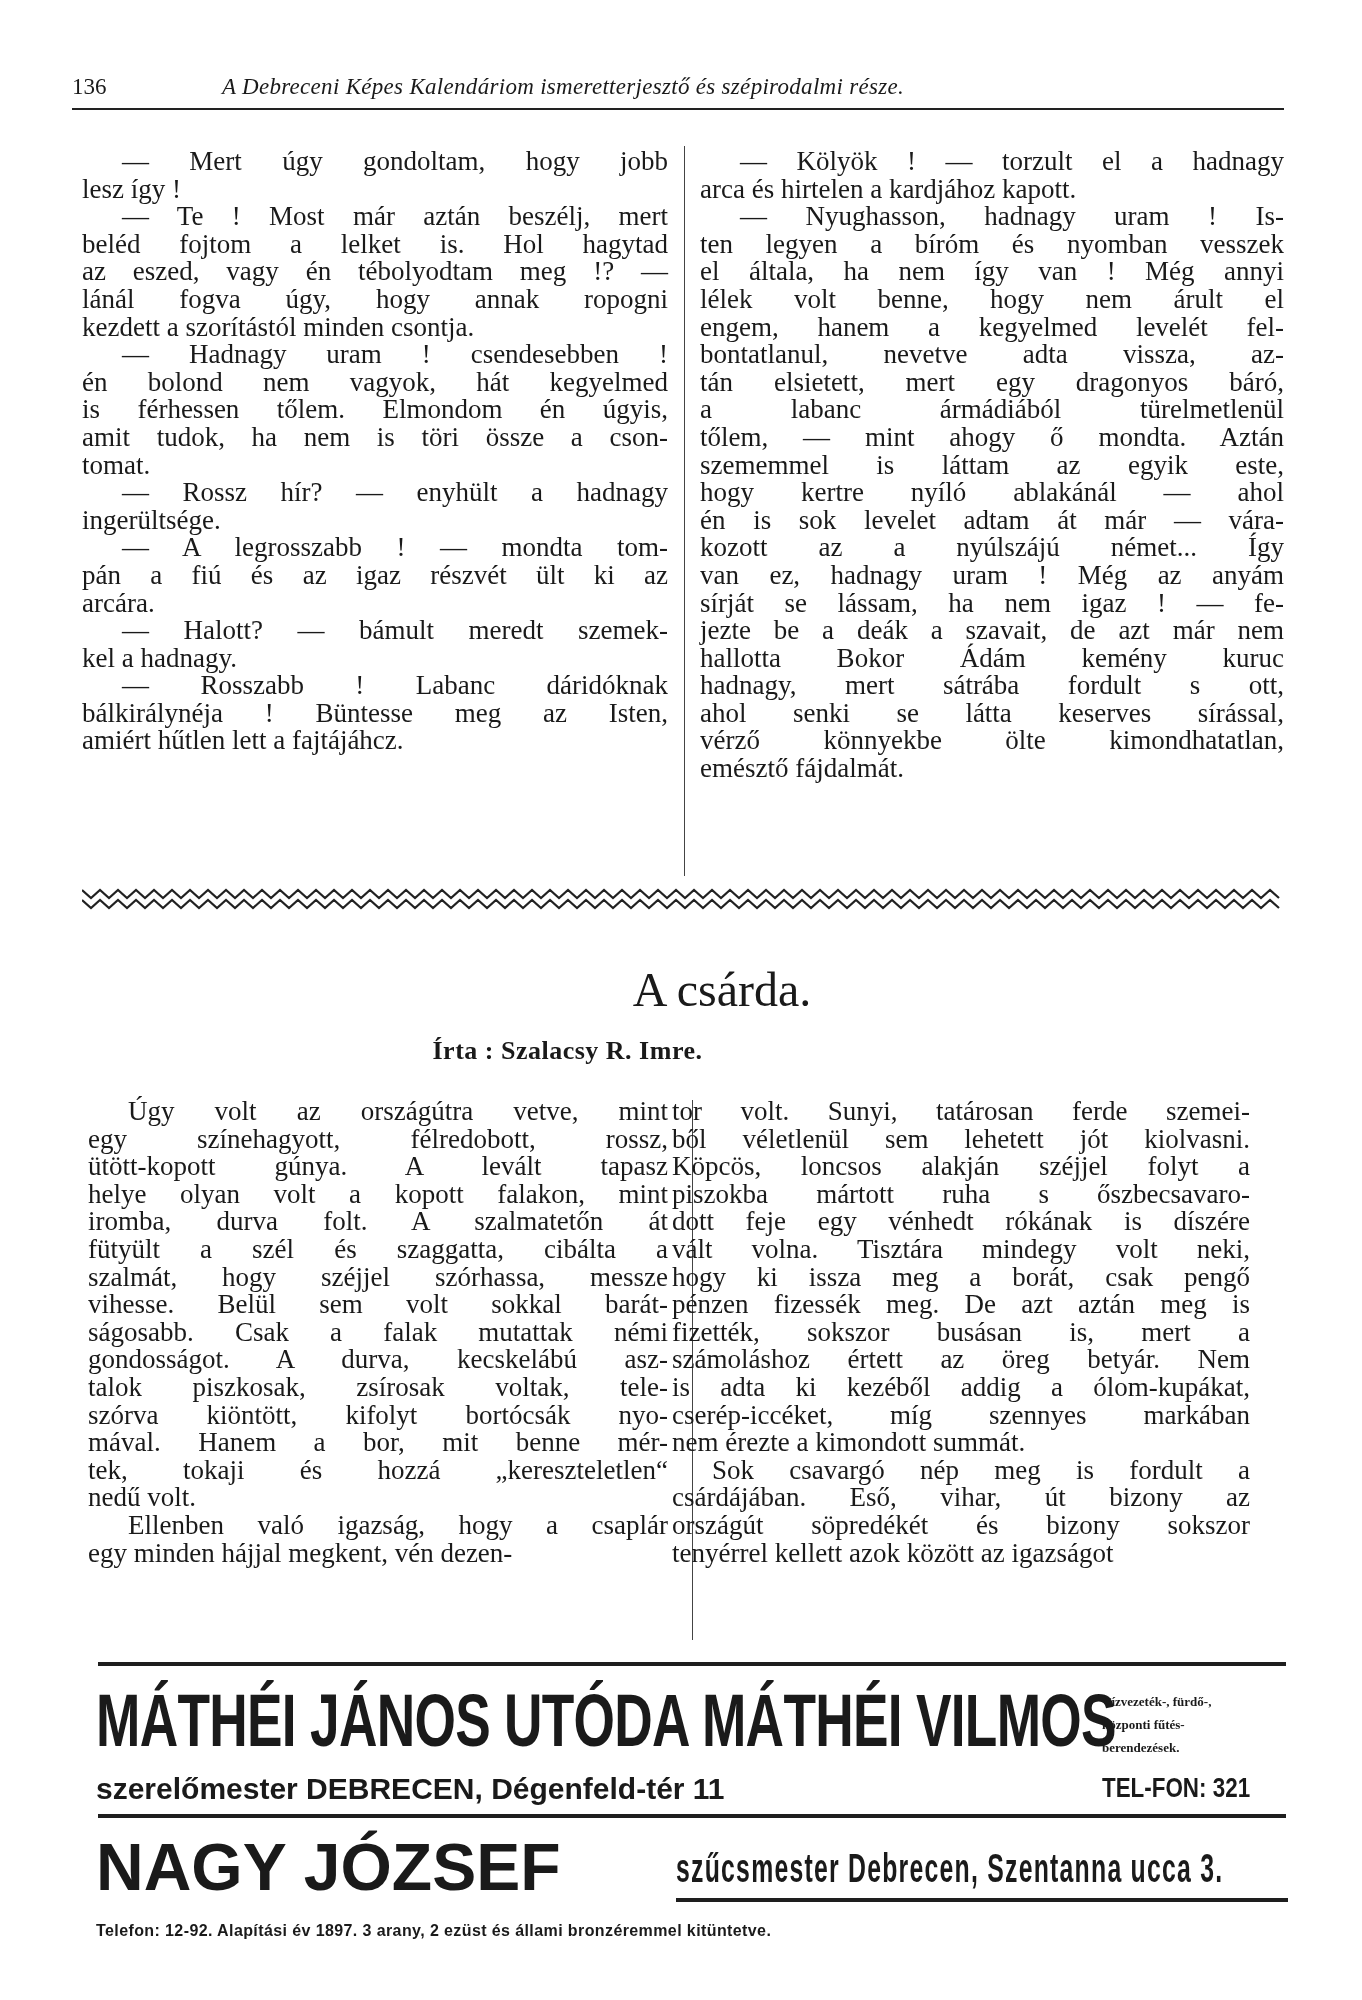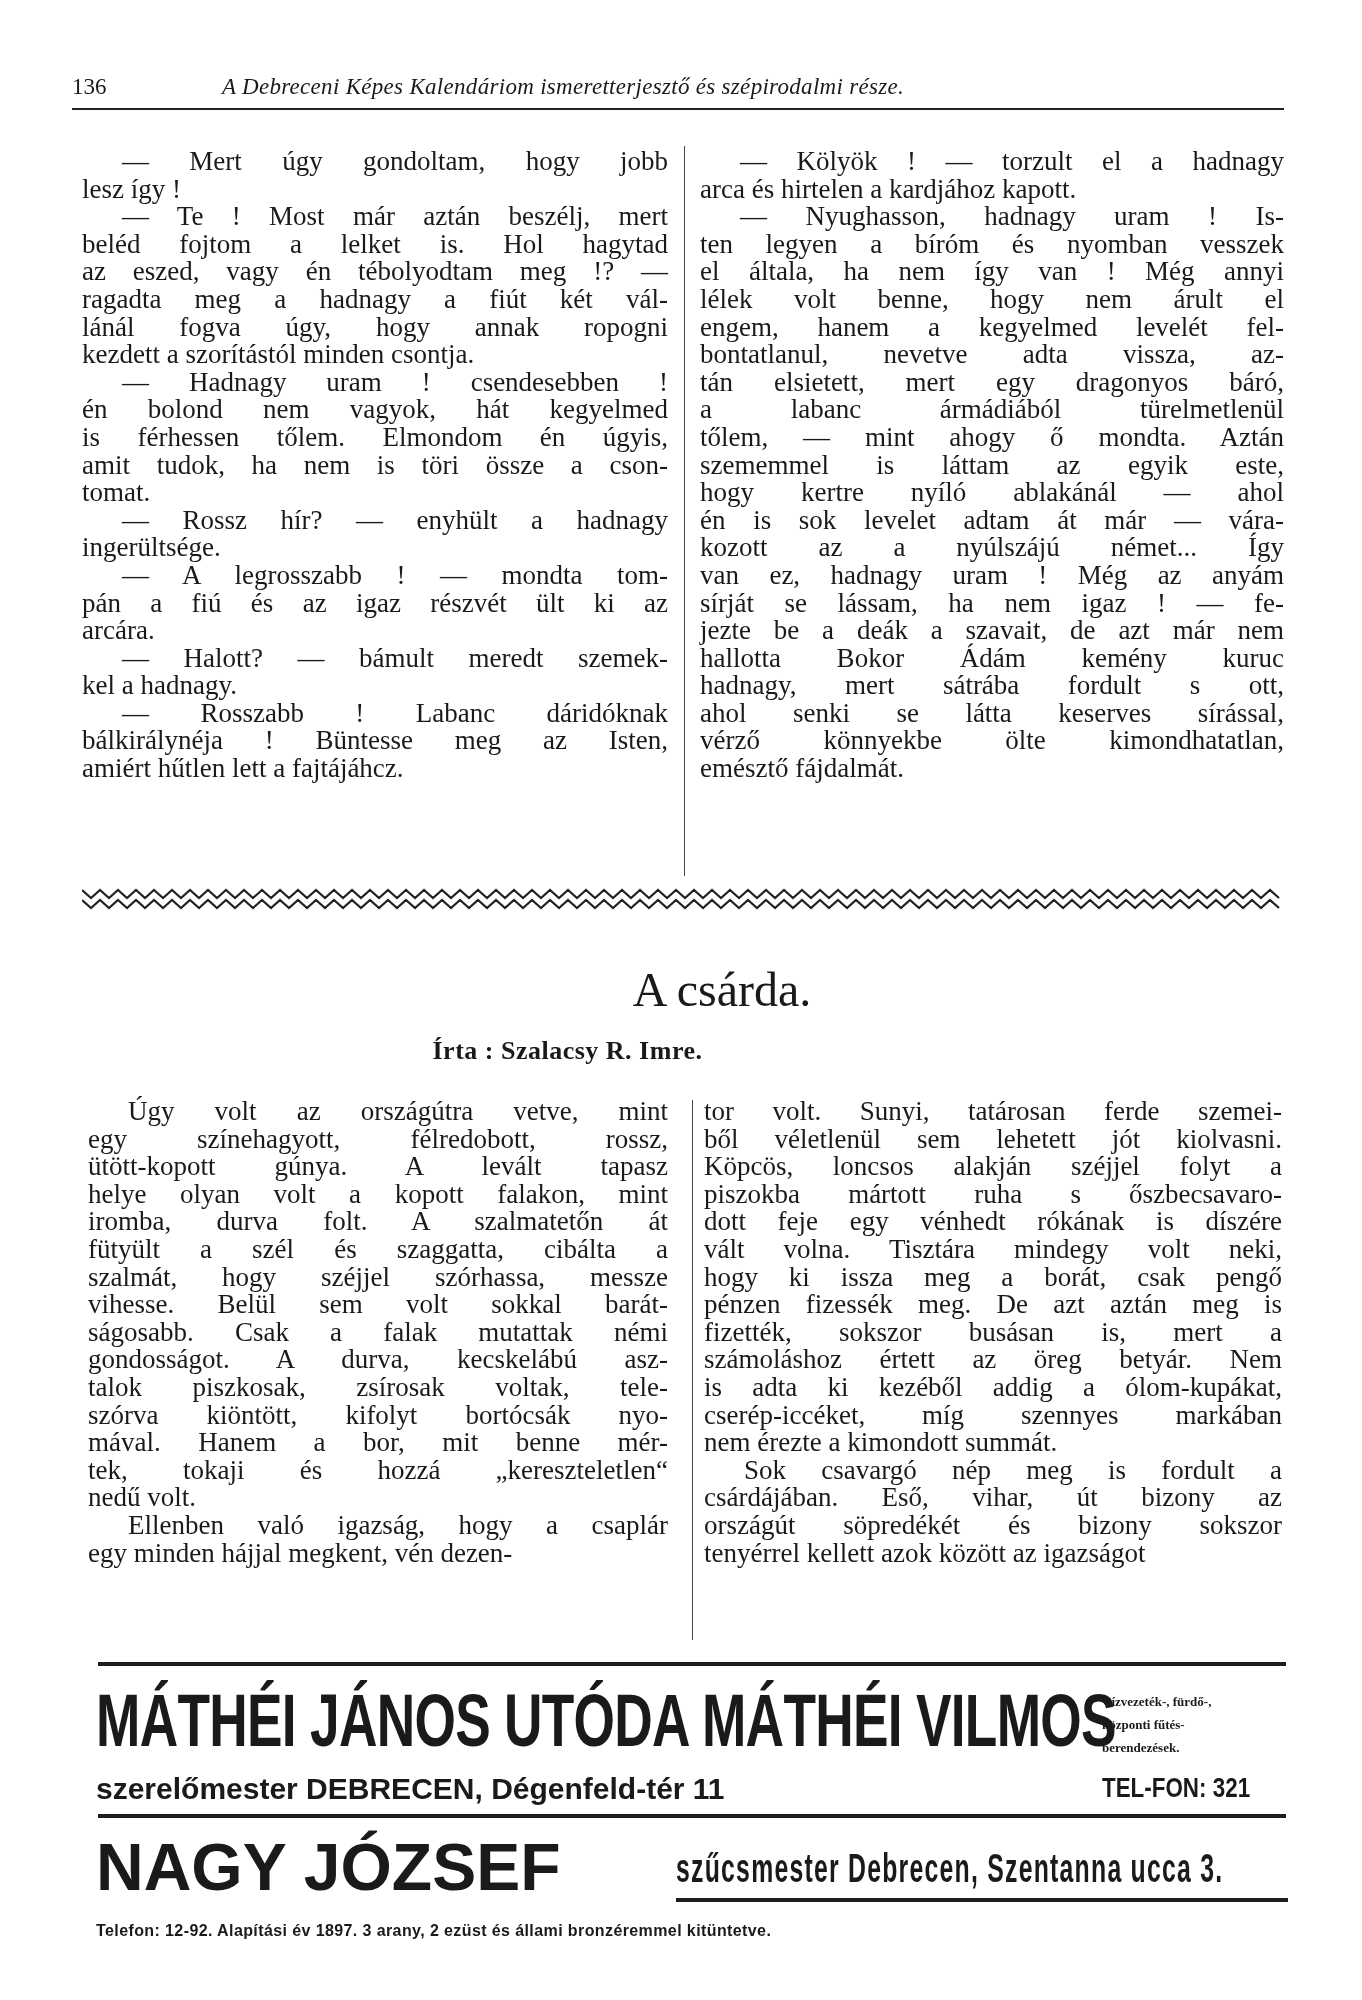--- a/index.html
+++ b/index.html
@@ -35,21 +35,20 @@
 
 <div class="col" id="se-left" style="left:82px;top:148px;width:586px;">
     <div>
       <span class="ln" style="padding-left: 40px;">— Mert úgy gondoltam, hogy jobb</span>
       <span class="ln last">lesz így !</span>
     </div>
     <div>
       <span class="ln" style="padding-left: 40px;">— Te ! Most már aztán beszélj, mert</span>
       <span class="ln">beléd fojtom a lelket is. Hol hagytad</span>
       <span class="ln">az eszed, vagy én tébolyodtam meg !? —</span>
-      <span class="ln">ragadta meg a hadnagy a fiút két vál-</span>
       <span class="ln">lánál fogva úgy, hogy annak ropogni</span>
       <span class="ln last">kezdett a szorítástól minden csontja.</span>
     </div>
     <div>
       <span class="ln" style="padding-left: 40px;">— Hadnagy uram ! csendesebben !</span>
       <span class="ln">én bolond nem vagyok, hát kegyelmed</span>
       <span class="ln">is férhessen tőlem. Elmondom én úgyis,</span>
       <span class="ln">amit tudok, ha nem is töri össze a cson-</span>
       <span class="ln last">tomat.</span>
     </div>
@@ -128,21 +127,21 @@
       <span class="ln">mával. Hanem a bor, mit benne mér-</span>
       <span class="ln">tek, tokaji és hozzá „kereszteletlen“</span>
       <span class="ln last">nedű volt.</span>
     </div>
     <div>
       <span class="ln" style="padding-left: 40px;">Ellenben való igazság, hogy a csaplár</span>
       <span class="ln last">egy minden hájjal megkent, vén dezen-</span>
     </div>
   </div>
 <div class="divider" style="left:692px;top:1100px;height:540px;"></div>
-<div class="col" id="ar-right" style="left:704px;top:1098px;width:578px;">
+<div class="col" id="ar-right" style="left:672px;top:1098px;width:578px;">
     <div>
       <span class="ln">tor volt. Sunyi, tatárosan ferde szemei-</span>
       <span class="ln">ből véletlenül sem lehetett jót kiolvasni.</span>
       <span class="ln">Köpcös, loncsos alakján széjjel folyt a</span>
       <span class="ln">piszokba mártott ruha s őszbecsavaro-</span>
       <span class="ln">dott feje egy vénhedt rókának is díszére</span>
       <span class="ln">vált volna. Tisztára mindegy volt neki,</span>
       <span class="ln">hogy ki issza meg a borát, csak pengő</span>
       <span class="ln">pénzen fizessék meg. De azt aztán meg is</span>
       <span class="ln">fizették, sokszor busásan is, mert a</span>

